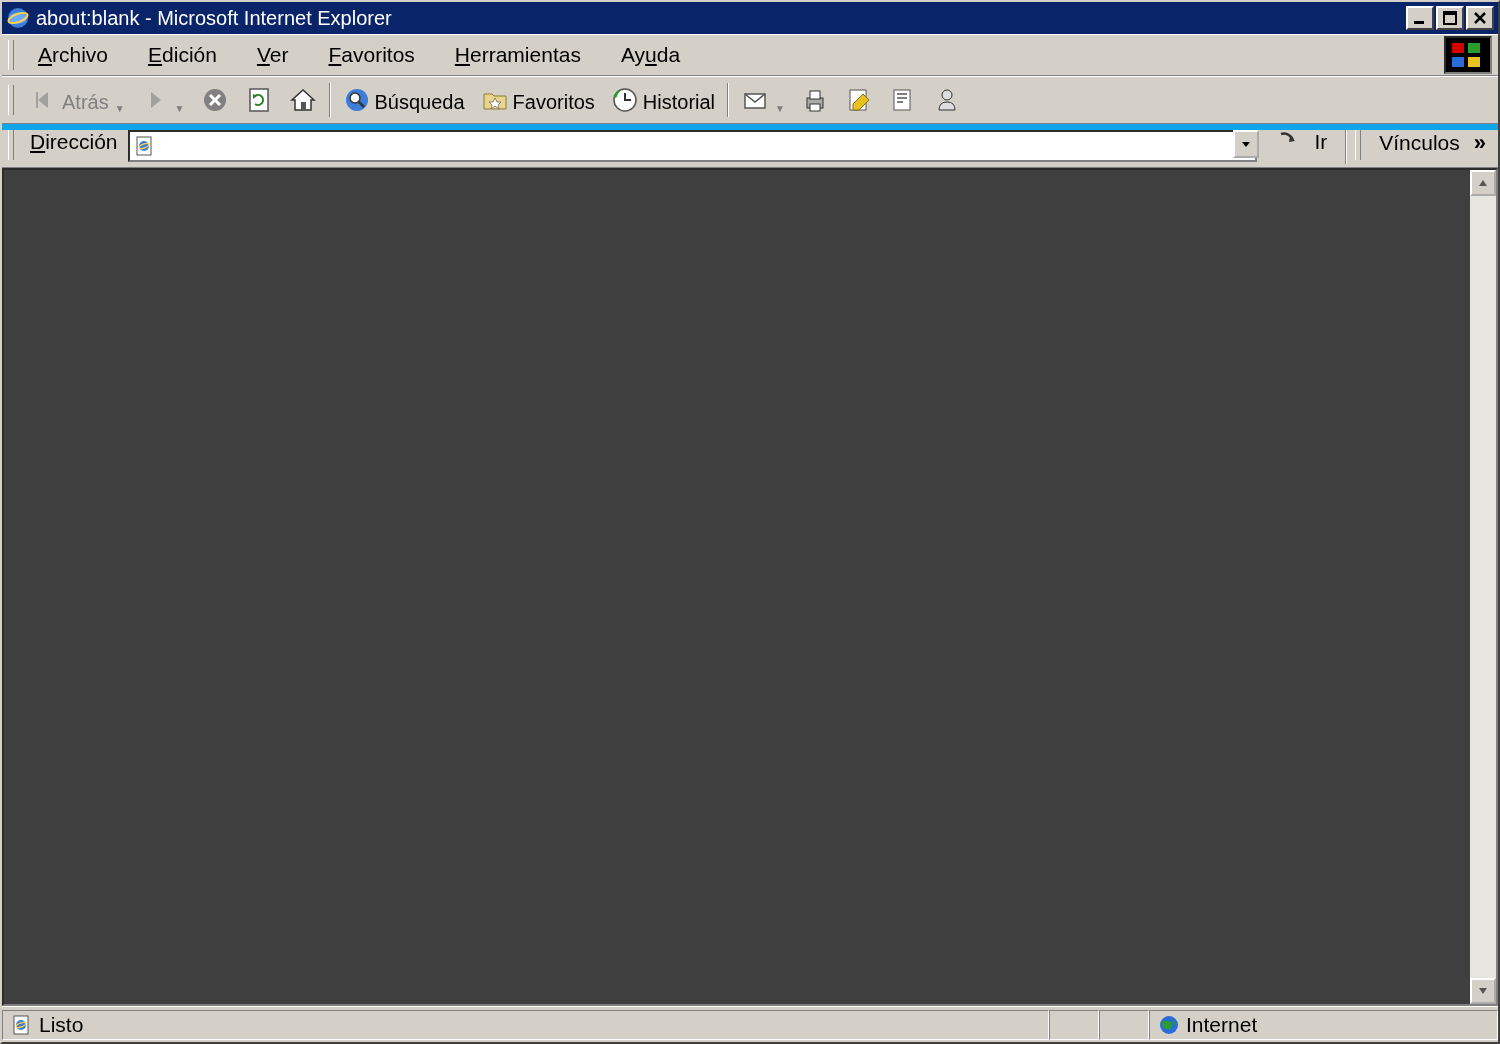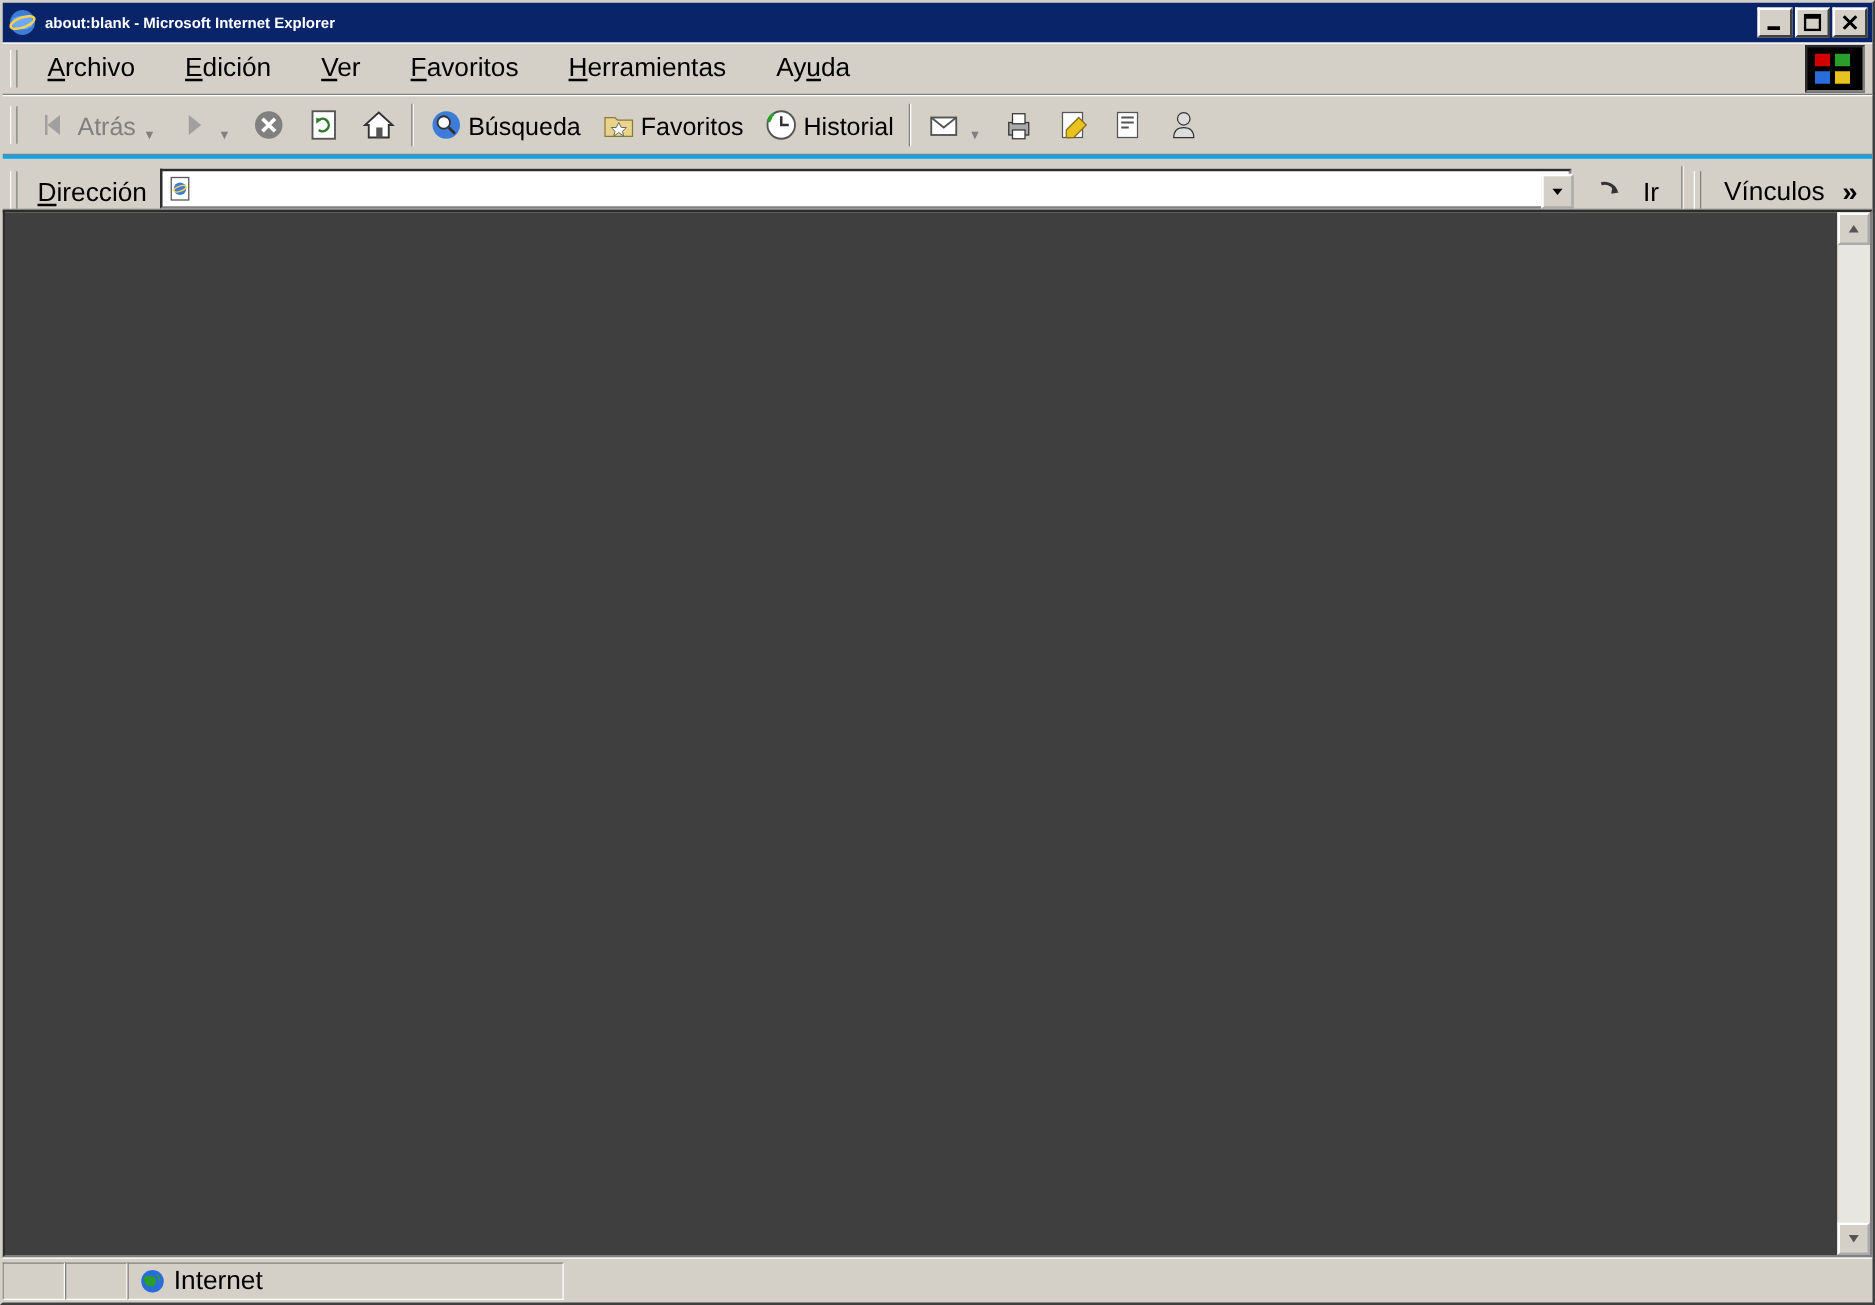--- a/index.html
+++ b/index.html
@@ -25,22 +25,22 @@
   align-items: center;
   height: 32px;
   padding: 0 4px;
 }
 .titlebar .app-icon {
   width: 24px; height: 24px;
   margin-right: 6px;
   flex-shrink: 0;
 }
 .titlebar .title-text {
-  font-weight: bold;
-  font-size: 12px;
+  font-weight: normal;
+  font-size: 20px;
   flex: 1;
   white-space: nowrap;
 }
 .titlebar .win-controls {
   display: flex;
   gap: 2px;
 }
 .win-btn {
   width: 28px; height: 24px;
   background: #d4d0c8;
@@ -120,23 +120,23 @@
 .dropdown-arrow {
   font-size: 10px;
   color: #808080;
   margin-left: 2px;
 }
 .icon-svg { width: 28px; height: 28px; flex-shrink: 0; }
 
 
 .addressbar {
   display: flex;
-  align-items: flex-end;
+  align-items: flex-start;
   height: 44px;
-  border-top: 3px solid #0ea5e9;
+  border-top: 6px solid #0ea5e9;
   border-bottom: 1px solid #808080;
   padding: 0 6px;
   gap: 6px;
 }
 .addr-label { font-size: 21px; padding: 0 4px; }
 .addr-label .u { text-decoration: underline; }
 .addr-input-wrap {
   flex: 1;
   display: flex;
   align-items: center;
@@ -437,20 +437,30 @@
     <div class="scroll-track"></div>
     <div class="scroll-btn">
         <svg width="10" height="10" viewBox="0 0 10 10">
           <path d="M1 2 L9 2 L5 8 Z" fill="#555"></path>
         </svg>
       </div>
   </div>
 </div>
 
 <div class="statusbar">
+  <div class="status-pane main">
+    <span style="width:22px;height:22px;display:inline-block;">
+      <svg viewBox="0 0 22 22">
+          <rect x="3" y="2" width="14" height="18" fill="#fff" stroke="#555"></rect>
+          <circle cx="10" cy="11" r="5" fill="#3b7dd8"></circle>
+          <ellipse cx="10" cy="11" rx="5" ry="2" fill="none" stroke="#ffd24a" stroke-width="1.2" transform="rotate(-20 10 11)"></ellipse>
+        </svg>
+    </span>
+    <span>Listo</span>
+  </div>
   <div class="status-pane small"></div>
   <div class="status-pane small"></div>
   <div class="status-pane zone">
     <span style="width:22px;height:22px;display:inline-block;">
       <svg viewBox="0 0 22 22">
           <circle cx="11" cy="11" r="9" fill="#2a6dd8"></circle>
           <path d="M4 8 Q8 5 13 8 Q15 11 12 15 Q8 16 5 13 Z" fill="#2a9d2a"></path>
           <path d="M14 5 Q18 7 17 12" fill="#2a9d2a"></path>
         </svg>
     </span>

